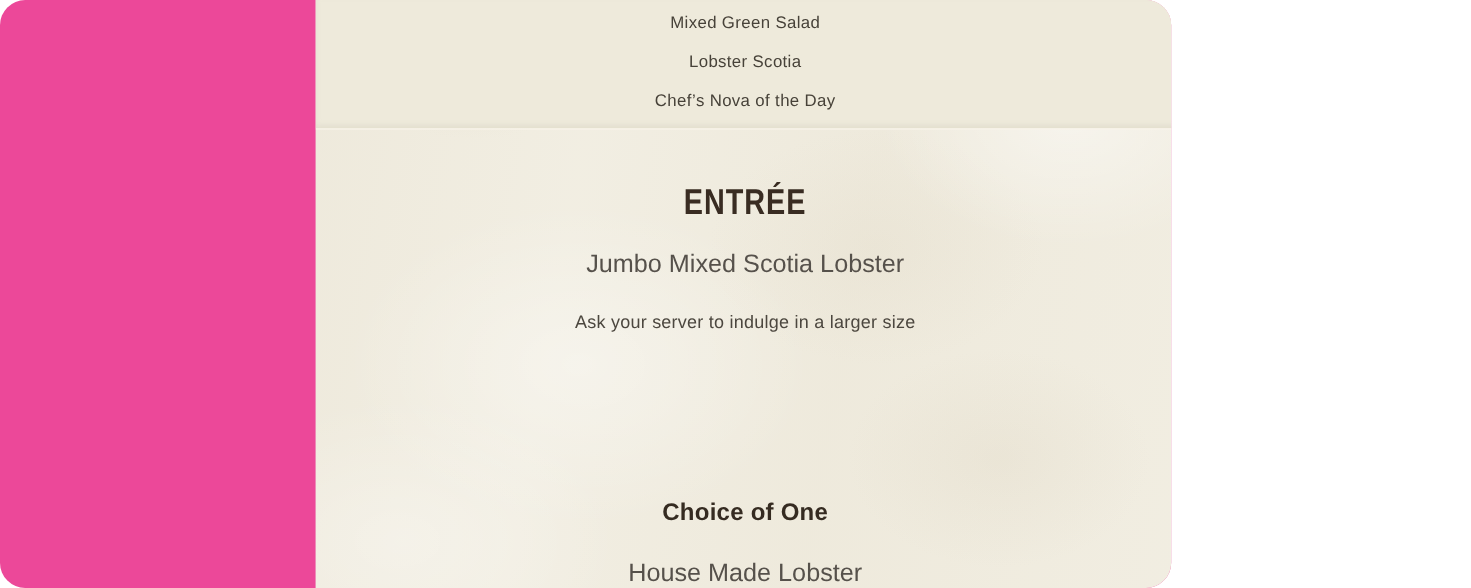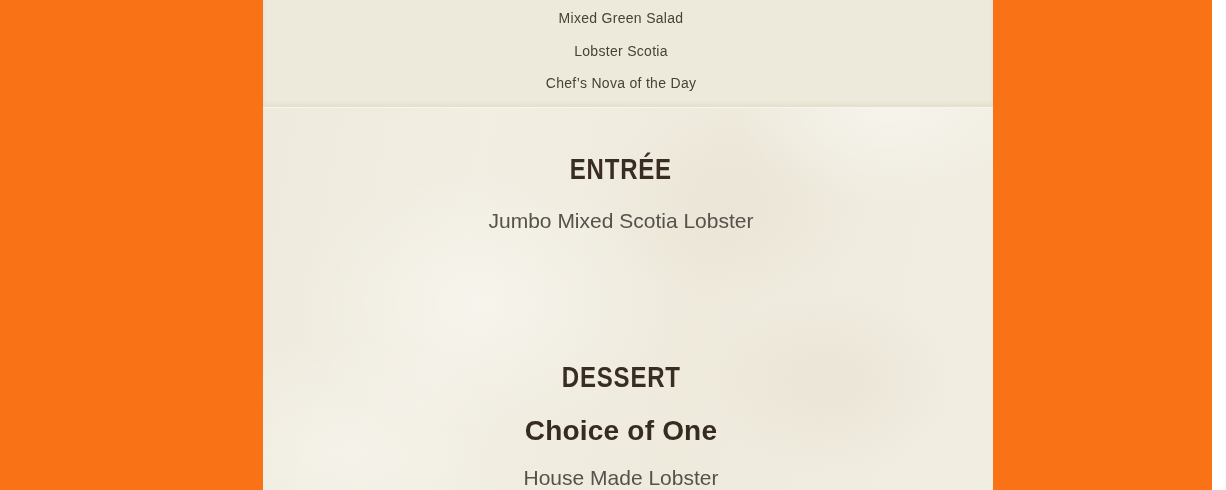--- a/index.html
+++ b/index.html
@@ -3,24 +3,25 @@
 <meta charset="utf-8">
 <style>
   html, body {
     margin: 0;
     padding: 0;
     background: #ffffff;
     font-family: "Liberation Sans", sans-serif;
   }
   .viewport {
     position: relative;
-    width: 1212px;
+    width: 976px;
     height: 490px;
     overflow: hidden;
-    background: #f97316;
+    background: #ec4899;
+    border-radius: 21px;
   }
   .menu-panel {
     position: absolute;
     left: 263px;
     top: 0;
     width: 730px;
     height: 490px;
     background-color: #f0ecdf;
     overflow: hidden;
   }
@@ -85,21 +86,21 @@
   .dish {
     font-size: 21px;
     color: #56514b;
   }
   .note {
     font-size: 15px;
     letter-spacing: 0.2px;
     color: #4c473f;
   }
   .subheading {
-    font-size: 28px;
+    font-size: 20px;
     font-weight: bold;
     letter-spacing: 0.2px;
     color: #352b21;
   }
 </style>
 </head>
 <body>
 
 <div class="viewport">
   <div class="menu-panel">
@@ -111,21 +112,21 @@
     <div class="line item" style="top:44px">Lobster Scotia</div>
 
     <div class="line item" style="top:76px">Chef’s Nova of the Day</div>
 
     <div class="divider"></div>
 
     <h2 class="line heading" style="top:154px"><span class="condensed">ENTRÉE</span></h2>
 
     <div class="line dish" style="top:210px">Jumbo Mixed Scotia Lobster</div>
 
+    <div class="line note" style="top:261px">Ask your server to indulge in a larger size</div>
 
-    <h2 class="line heading" style="top:362px"><span class="condensed">DESSERT</span></h2>
 
     <div class="line subheading" style="top:417px">Choice of One</div>
 
     <div class="line dish" style="top:467px">House Made Lobster</div>
 
   </div>
 </div>
 
 </body></html>

